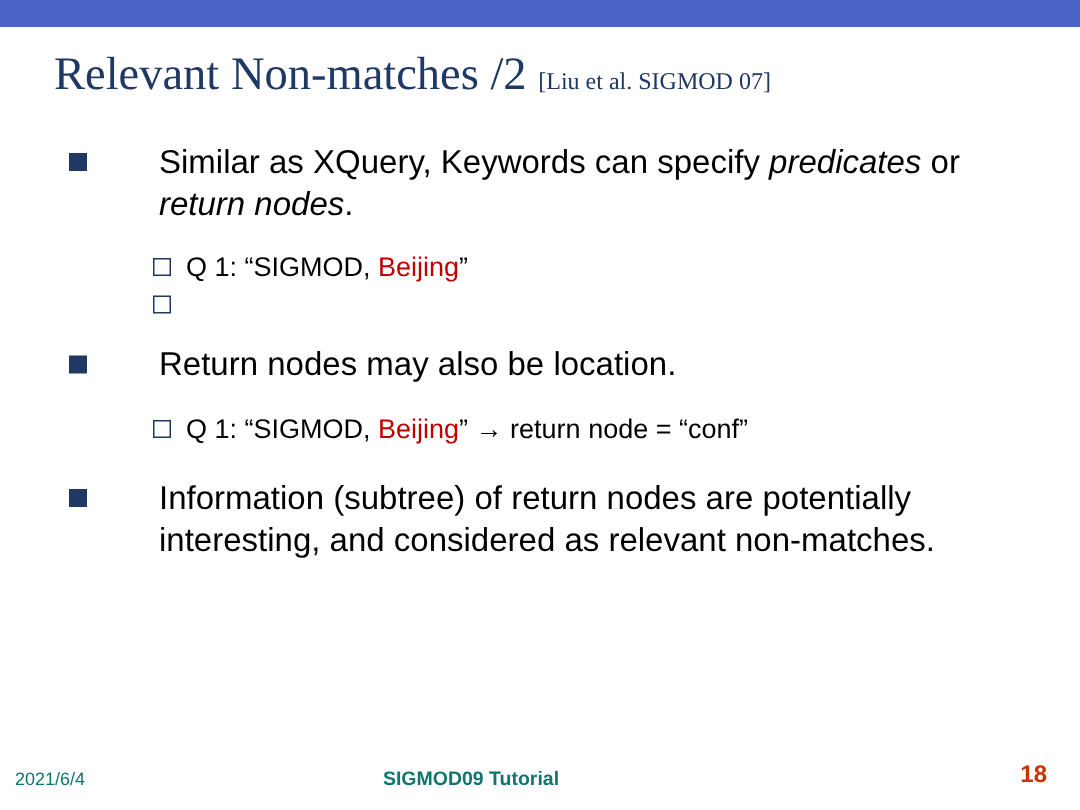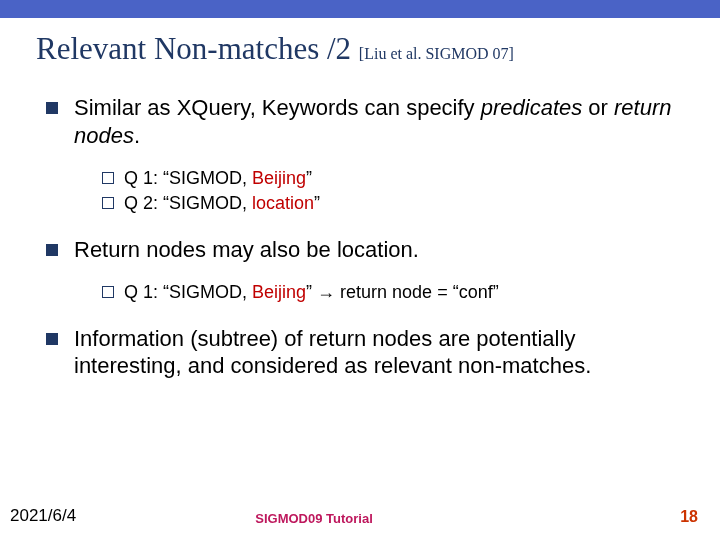--- a/index.html
+++ b/index.html
@@ -30,20 +30,21 @@
   }
   .content {
     margin: 28px 40px 0 46px;
     font-size: 22px;
     color: #000;
     line-height: 1.25;
   }
   .b1 {
     display: flex;
     margin-bottom: 18px;
+    gap: 32px;
   }
   .b1 .sq {
     width: 12px;
     height: 12px;
     background: #203864;
     flex: 0 0 12px;
     margin-top: 8px;
     margin-right: 16px;
   }
   .b1 .txt {
@@ -66,32 +67,32 @@
     margin-top: 5px;
     margin-right: 10px;
   }
   .ital { font-style: italic; }
   .red { color: #c00000; }
   .arrow { font-family: Arial; }
   .footer-left {
     position: absolute;
     bottom: 14px;
     left: 10px;
-    font-size: 17px;
-    color: #000000;
+    font-size: 12px;
+    color: #0f766e;
   }
   .footer-center {
     position: absolute;
     bottom: 14px;
     left: 0;
     width: 628px;
     text-align: center;
     font-size: 13px;
     font-weight: bold;
-    color: #be185d;
+    color: #0f766e;
   }
   .footer-right {
     position: absolute;
     bottom: 14px;
     right: 22px;
     font-size: 16px;
     font-weight: bold;
     color: #cc3300;
   }
 </style>
@@ -115,23 +116,20 @@
 
   <div class="b2group">
     <div class="b2">
       <div class="box"></div>
       <div>
         <span>Q 1: </span><span>“SIGMOD, </span><span class="red">Beijing</span><span>”</span>
       </div>
     </div>
     <div class="b2">
       <div class="box"></div>
-      <div>
-        <span>Q 2: </span><span>“SIGMOD, </span><span class="red">location</span><span>”</span>
-      </div>
     </div>
   </div>
 
   <div class="b1">
     <div class="sq"></div>
     <div class="txt">Return nodes may also be location.</div>
   </div>
 
   <div class="b2group">
     <div class="b2">

